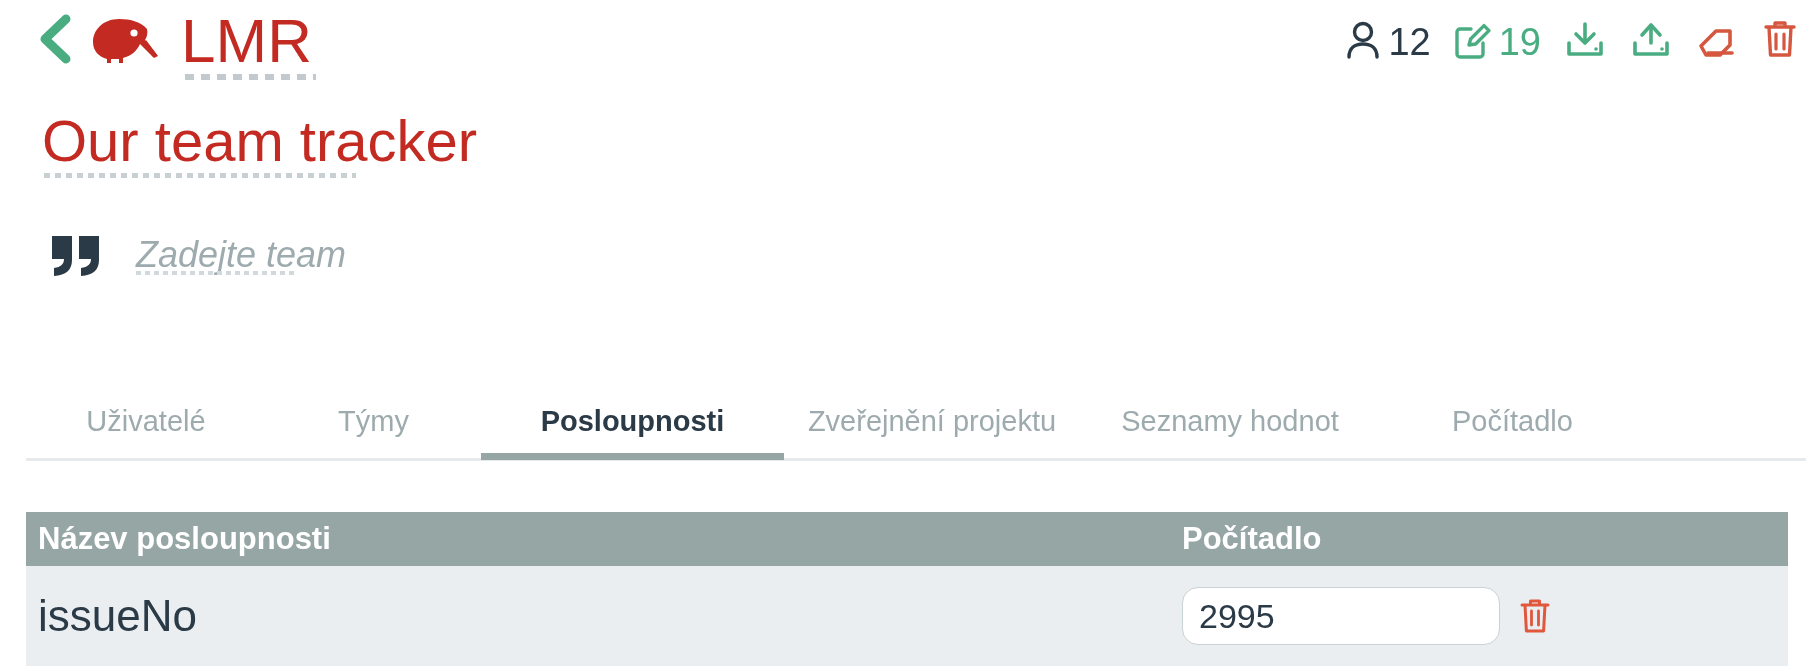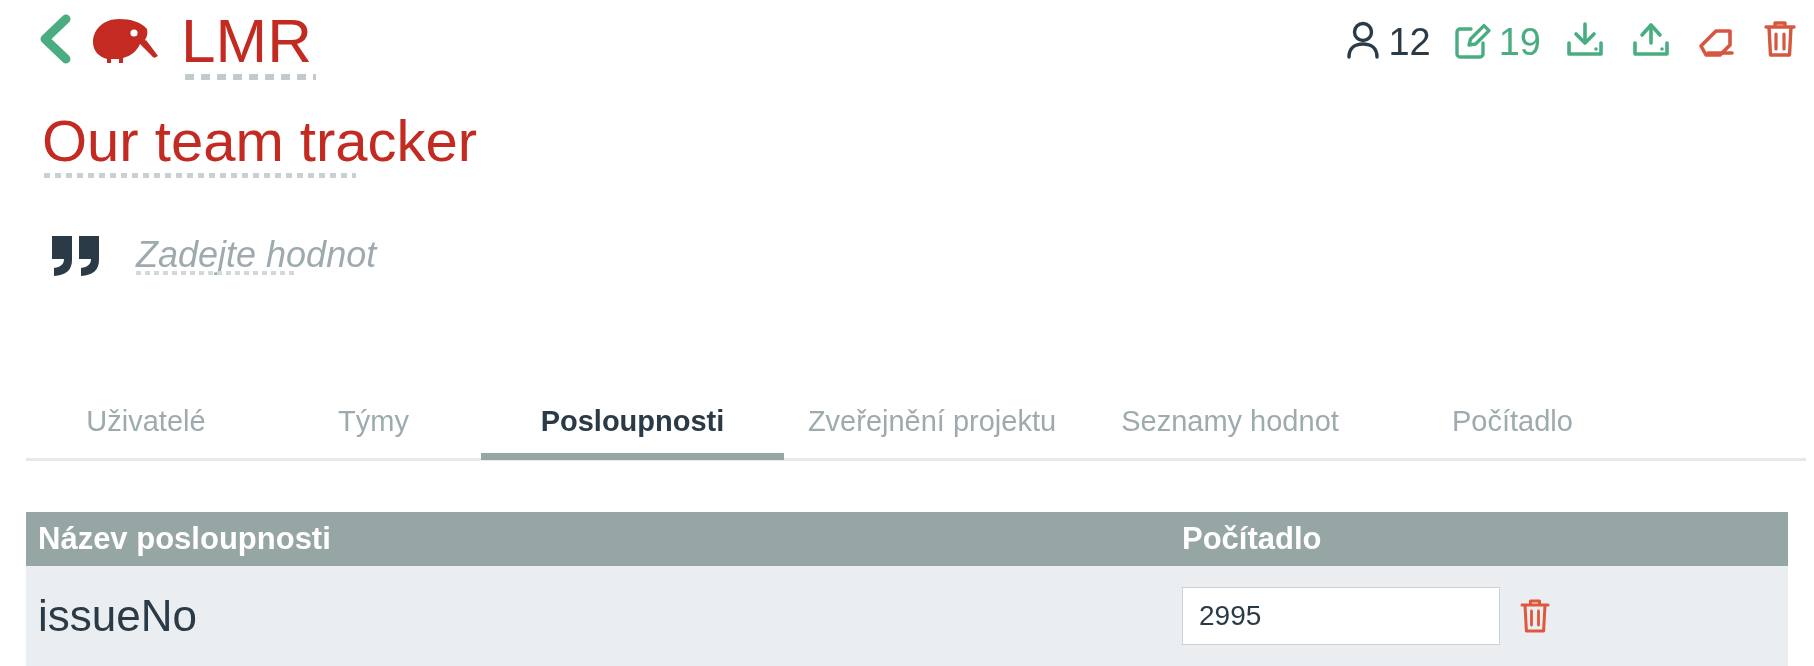--- a/index.html
+++ b/index.html
@@ -132,23 +132,23 @@
   .td-name {
     flex: 0 0 1140px; padding-left: 12px;
     font-size: 44px; color: #2b3a47;
   }
   .td-counter {
     flex: 1 1 auto; display: flex; align-items: center; gap: 18px;
     padding-left: 16px;
   }
   .counter-input {
     width: 318px; height: 58px;
-    border: 1px solid #c9d2d6; border-radius: 0;
+    border: 1px solid #c9d2d6; border-radius: 16px;
     background: #ffffff; color: #2b3a47;
-    font-size: 28px; padding: 0 16px;
+    font-size: 34px; padding: 0 16px;
     font-family: "Liberation Sans", "DejaVu Sans", sans-serif;
     outline: none;
   }
   .row-delete { cursor: pointer; display: flex; align-items: center; }
 </style>
 </head>
 <body>
 
 <div class="page">
 
@@ -253,21 +253,21 @@
   </div>
 
   <div class="desc-row">
     <span class="quote-icon">
       <svg class="quote-icon" viewBox="0 0 56 46">
         <path d="M4 4 L24 4 L24 28 C24 38 18 43 6 44 L6 36 C13 35 16 32 16 27 L4 27 Z" fill="#2b3a47"></path>
         <path d="M31 4 L51 4 L51 28 C51 38 45 43 33 44 L33 36 C40 35 43 32 43 27 L31 27 Z" fill="#2b3a47"></path>
       </svg>
     </span>
     <div class="desc-text-wrap">
-      <div class="desc-placeholder">Zadejte hodnot</div>
+      <div class="desc-placeholder">Zadejte team</div>
       <div class="desc-underline"></div>
     </div>
   </div>
 
   <div class="tabs">
     <div class="tabs-rule"></div>
     <div class="tabs-inner">
       <div class="tab tab-uzivatele">
         <span>Uživatelé</span>
       </div>

